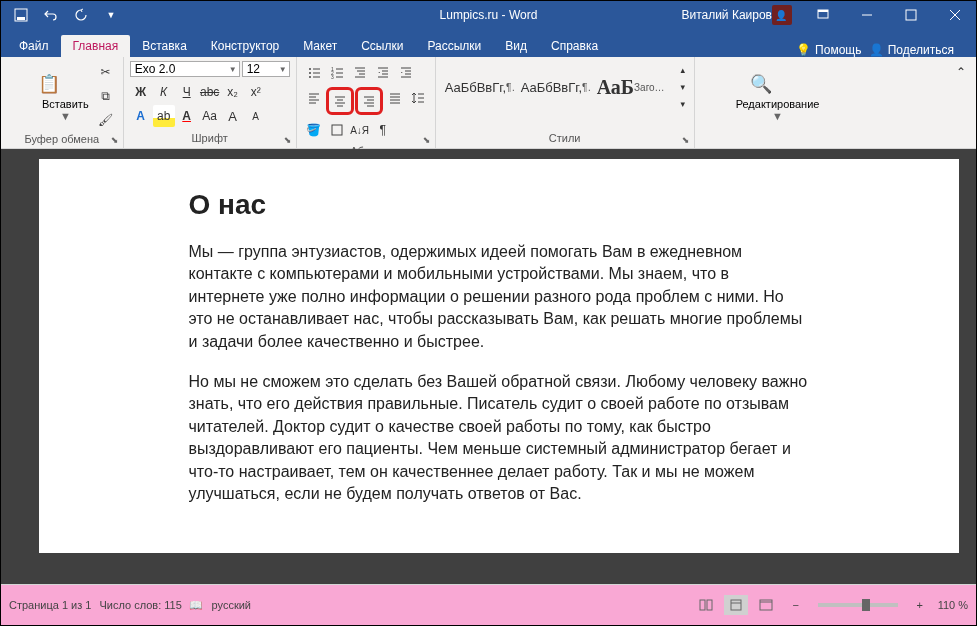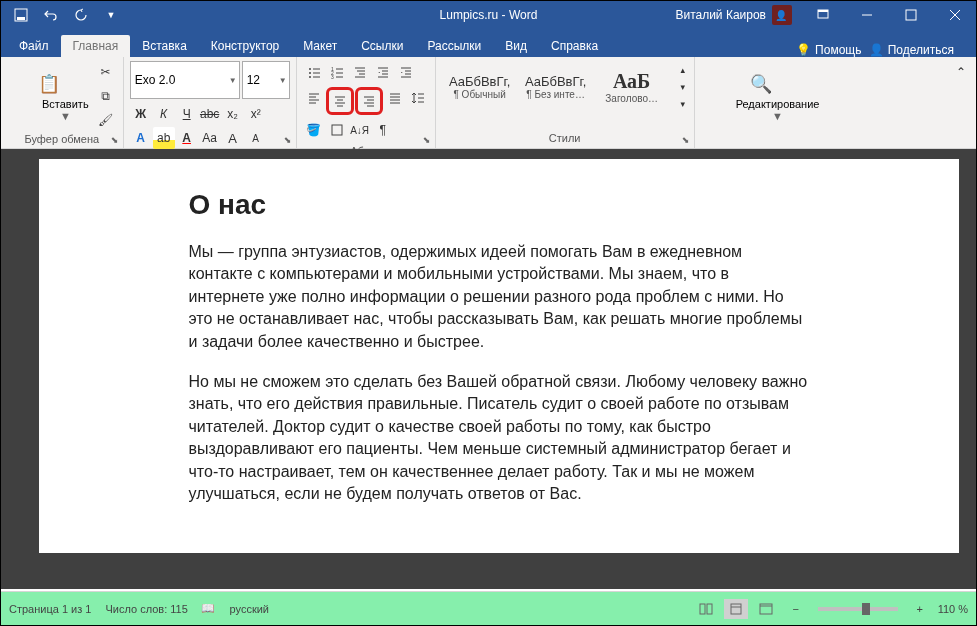--- a/index.html
+++ b/index.html
@@ -3,70 +3,70 @@
 <meta charset="utf-8">
 <style>
 * { margin: 0; padding: 0; box-sizing: border-box; font-family: "Segoe UI", sans-serif; }
 body { background: #fff; width: 977px; height: 626px; overflow: hidden; position: relative; border: 1px solid #000; }
 
 .titlebar { background: #2b579a; height: 28px; display: flex; align-items: center; color: #fff; font-size: 12px; }
 .tb-left { display: flex; align-items: center; gap: 6px; padding-left: 8px; }
 .tb-icon { width: 24px; height: 24px; display: flex; align-items: center; justify-content: center; cursor: pointer; }
 .tb-title { position: absolute; left: 50%; transform: translateX(-50%); }
 .tb-right { margin-left: auto; display: flex; align-items: center; gap: 2px; }
-.tb-user { display: flex; align-items: center; gap: 6px; padding: 0 8px; text-align: right; }
+.tb-user { display: flex; align-items: center; padding: 0 8px; text-align: right; }
 .tb-ctrl { width: 42px; height: 28px; display: flex; align-items: center; justify-content: center; cursor: pointer; }
 .avatar { width: 20px; height: 20px; background: #702020; border-radius: 2px; display:flex; align-items:center; justify-content:center; font-size:10px; }
 
 .tabs { background: #2b579a; height: 28px; display: flex; align-items: flex-end; padding-left: 6px; }
 .tab { padding: 4px 12px; color: #fff; font-size: 12px; cursor: pointer; border-radius: 2px 2px 0 0; }
-.tab.active { background: #f3f2f1; color: #737373; }
+.tab.active { background: #f3f2f1; color: #be185d; }
 .tabs-right { margin-left: auto; display: flex; align-items: center; gap: 8px; padding-right: 22px; color: #fff; font-size: 12px; }
 
 .ribbon { background: #f3f2f1; border-bottom: 1px solid #d5d5d5; height: 92px; display: flex; }
 .group { border-right: 1px solid #d5d5d5; padding: 4px 6px 2px 6px; display: flex; flex-direction: column; position: relative; }
 .group-body { flex: 1; display: flex; gap: 2px; }
 .group-label { font-size: 11px; text-align: center; color: #555; padding-top: 2px; height: 16px; position: relative; }
 .launcher { position: absolute; right: 2px; bottom: 2px; width: 12px; height: 12px; font-size: 9px; color: #666; cursor: pointer; display: flex; align-items: center; justify-content: center; }
 
 .big-btn { display: flex; flex-direction: column; align-items: center; justify-content: center; padding: 2px 4px; cursor: pointer; border-radius: 2px; }
 .big-btn .ic { width: 28px; height: 28px; display: flex; align-items: center; justify-content: center; font-size: 18px; }
 .big-btn span { font-size: 11px; margin-left: 31px; }
 
 .small-col { display: flex; flex-direction: column; gap: 2px; justify-content: center; }
 .sm { width: 22px; height: 22px; display: flex; align-items: center; justify-content: center; font-size: 12px; cursor: pointer; border-radius: 2px; color: #333; }
 .sm.bold { font-weight: bold; }
 .sm.ital { font-style: italic; }
 .sm.under { text-decoration: underline; }
 .sm.strike { text-decoration: line-through; }
 
 .font-row { display: flex; gap: 2px; margin-bottom: 2px; }
-.combo { background: #fff; border: 1px solid #ababab; height: 38px; display: flex; align-items: center; justify-content: space-between; padding: 0 2px 0 4px; font-size: 12px; cursor: pointer; }
+.combo { background: #fff; border: 1px solid #ababab; height: 16px; display: flex; align-items: center; justify-content: space-between; padding: 0 2px 0 4px; font-size: 12px; cursor: pointer; }
 .combo-font { width: 110px; }
 .combo-size { width: 48px; }
 .drop { font-size: 8px; color: #666; }
 .row { display: flex; gap: 1px; }
 
 .hl { border: 3px solid #e02020; border-radius: 6px; padding: 0; }
 
 .para-row { display: flex; gap: 1px; margin-bottom: 2px; }
 
 .styles-items { display: flex; gap: 0; }
-.style-box { width: 76px; height: 52px; border: 1px solid transparent; cursor: pointer; display: flex; flex-direction: column; align-items: center; justify-content: center; font-size: 10px; padding: 2px; }
+.style-box { width: 76px; height: 52px; border: 1px solid transparent; cursor: pointer; display: flex; align-items: center; justify-content: center; font-size: 10px; padding: 2px; }
 .style-preview { font-size: 13px; color: #333; }
 .style-name { font-size: 10px; color: #555; white-space: nowrap; overflow: hidden; text-overflow: ellipsis; width: 100%; text-align: center; }
 .style-nav { display: flex; flex-direction: column; width: 16px; }
 .style-nav .sm { height: 17px; font-size: 9px; }
 
 .doc-area { background: #404040; height: 440px; overflow: auto; position: relative; padding-left: 20px; }
 .page { background: #fff; margin: 10px auto; width: 920px; padding: 30px 150px 30px 150px; }
 .doc-h { font-size: 28px; font-weight: 600; color: #222; margin-bottom: 20px; font-family: "Segoe UI Semibold", sans-serif; }
 .doc-p { font-size: 16px; color: #222; margin-bottom: 18px; line-height: 1.4; }
 
-.statusbar { position: absolute; bottom: 0; left: 0; right: 0; height: 34px; background: #86efac; border-top: 1px solid #d5d5d5; display: flex; align-items: center; font-size: 11px; color: #444; padding: 0 8px; gap: 14px; }
+.statusbar { position: absolute; bottom: 0; left: 0; right: 0; height: 41px; background: #f9a8d4; border-top: 1px solid #d5d5d5; display: flex; align-items: center; font-size: 11px; color: #444; padding: 0 8px; gap: 8px; }
 .sb-right { margin-left: auto; display: flex; align-items: center; gap: 6px; }
 .sb-btn { width: 24px; height: 20px; display: flex; align-items: center; justify-content: center; cursor: pointer; }
 .sb-btn.active { background: #d0d0d0; }
 .zoom-slider { width: 80px; height: 4px; background: #c0c0c0; position: relative; margin: 0 4px; }
 .zoom-thumb { position: absolute; top: -4px; left: 44px; width: 8px; height: 12px; background: #666; }
 
 svg { display: block; }
 </style>
 </head>
 <body>

